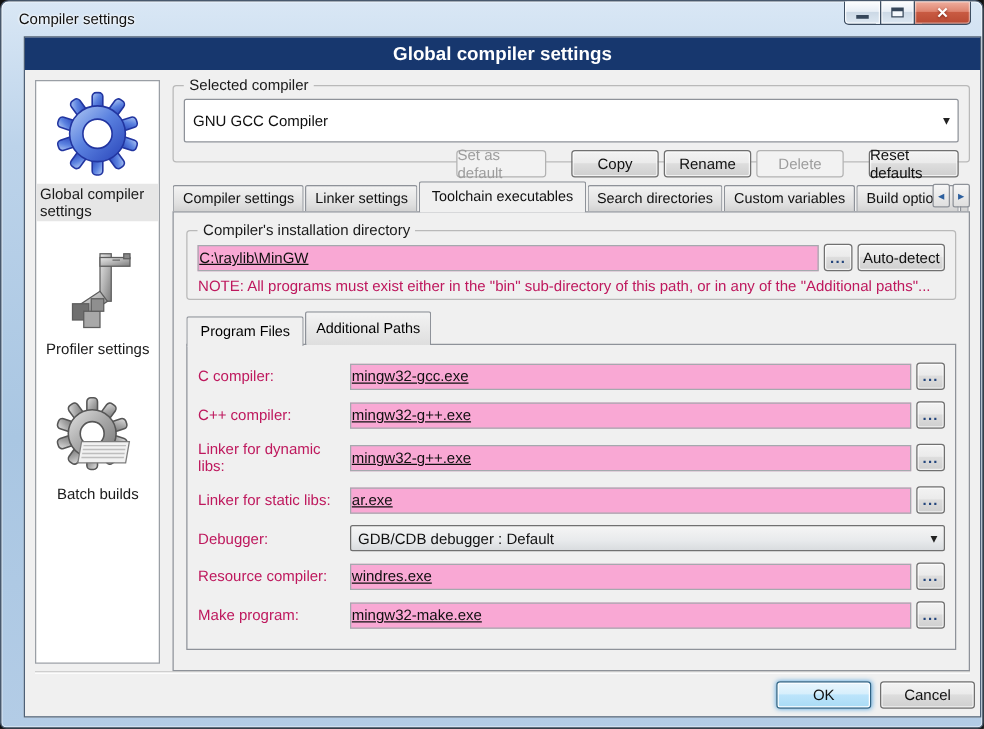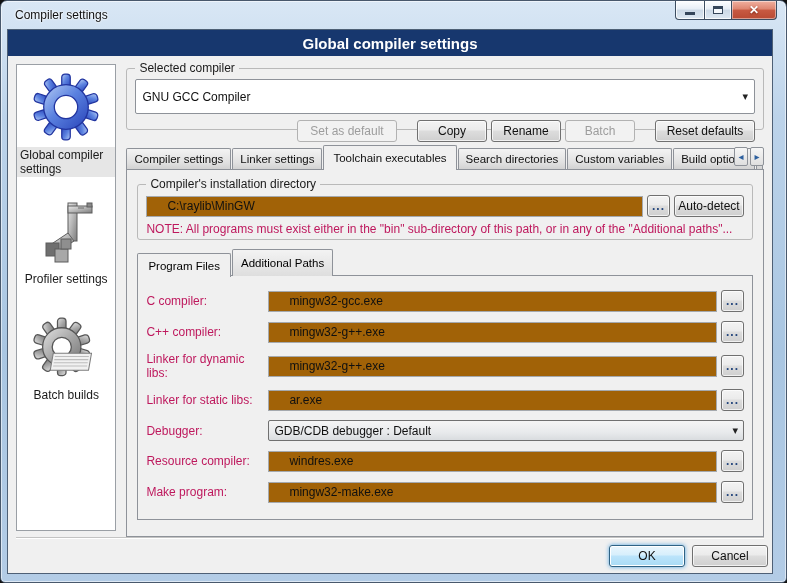--- a/index.html
+++ b/index.html
@@ -30,21 +30,21 @@
   .winbtn.close {
     width:46px; border-radius:0 0 4px 0;
     background:linear-gradient(180deg,#f0b0a0,#de8570 45%,#c85a42 50%,#b94a33);
     box-shadow:inset 0 0 0 1px rgba(255,255,255,.45);
   }
   .glyph-min { width:10px; height:3px; background:#35465a; margin-top:6px; }
   .glyph-max { width:10px; height:8px; border:1px solid #35465a; border-top:3px solid #35465a; background:#f4f8fc; }
   .glyph-close { color:#ffffff; font-size:12px; font-weight:bold; text-shadow:0 1px 2px #7e2415; line-height:1; }
   
   .client {
-    position:absolute; left:6px; top:28px; width:766px; height:545px;
+    position:absolute; left:18px; top:28px; width:766px; height:545px;
     background:#f0f0f0; border:1px solid #4e6076;
   }
   .header {
     height:26px; background:#17376e; color:#ffffff; font-size:15px; font-weight:bold;
     display:flex; align-items:center; justify-content:center;
   }
   .bodyrow { display:flex; height:481px; padding:0 8px; }
   
   .sidebar {
     width:150px; margin-top:8px; margin-bottom:6px; background:#ffffff;
@@ -71,21 +71,21 @@
   .combo .arrow { margin-left:auto; font-size:11px; color:#222; }
   .btnrow { display:flex; justify-content:flex-end; margin-top:6px; }
   .btn {
     height:22px; border:1px solid #707070; border-radius:3px;
     background:linear-gradient(180deg,#f3f3f3,#ebebeb 45%,#dddddd 50%,#cfcfcf);
     box-shadow:inset 0 0 0 1px rgba(255,255,255,.7);
     display:flex; align-items:center; justify-content:center;
     font-size:12px; color:#111; cursor:default;
   }
   .btn.disabled { color:#9d9d9d; border-color:#b2b2b2; background:#f2f2f2; box-shadow:none; }
-  .w88 { width:100px; } .w70 { width:70px; margin-left:4px; }
+  .w88 { width:72px; } .w70 { width:70px; margin-left:4px; }
   .gapL { margin-left:20px; }
   
   .tabstrip { position:relative; display:flex; align-items:flex-end; margin-top:14px; height:25px; }
   .tab {
     height:21px; padding:0 7px; margin-right:1px;
     border:1px solid #8e9299; border-bottom:none; border-radius:2px 2px 0 0;
     background:linear-gradient(180deg,#f3f3f3,#e0e0e0 70%,#d2d2d2);
     font-size:11.5px; color:#101010; display:flex; align-items:center;
     white-space:nowrap; cursor:default;
   }
@@ -99,22 +99,22 @@
     width:14px; height:19px; border:1px solid #8e9299; margin-left:2px; border-radius:2px;
     background:linear-gradient(180deg,#f6f6f6,#dfdfdf);
     display:flex; align-items:center; justify-content:center;
     font-size:10px; color:#2c5f9e;
   }
   
   .tabpage { flex:1; border:1px solid #8e9299; background:#f0f0f0; padding:14px 10px 0 10px; }
   .group2 { height:56px; padding:10px 8px 0 8px; }
   .dirrow { display:flex; align-items:center; }
   .input {
-    height:21px; border:1px solid #a5a9ae; background:#a16207; font-size:12px;
-    color:#101010; padding:0 20px; font-family:"Liberation Sans", sans-serif; flex:1; min-width:0;
+    height:21px; border:1px solid #a5a9ae; background:#f9a8d4; font-size:12px;
+    color:#101010; padding:0 0; font-family:"Liberation Sans", sans-serif; flex:1; min-width:0;text-decoration:underline;
   }
   .browse { width:23px; margin-left:4px; font-weight:bold; color:#23457c; letter-spacing:1px; }
   .autodetect { width:70px; margin-left:4px; }
   .note { margin-top:5px; font-size:12px; color:#be185d; white-space:nowrap; overflow:hidden; }
   
   .subtabs { display:flex; align-items:flex-end; margin-top:12px; height:24px; position:relative; z-index:2; }
   .subtab {
     height:20px; padding:13px 8px; margin-right:1px;
     border:1px solid #8e9299; border-bottom:none; border-radius:2px 2px 0 0;
     background:linear-gradient(180deg,#f3f3f3,#dedede);
@@ -264,21 +264,21 @@
         <div class="group group1">
           <span class="legend">Selected compiler</span>
           <div class="combo">
             <span>GNU GCC Compiler</span>
             <span class="arrow">▾</span>
           </div>
           <div class="btnrow">
             <div class="btn w88 disabled">Set as default</div>
             <div class="btn w70 gapL">Copy</div>
             <div class="btn w70">Rename</div>
-            <div class="btn w70 disabled">Batch</div>
+            <div class="btn w70 disabled">Delete</div>
             <div class="btn w88 gapL">Reset defaults</div>
           </div>
         </div>
 
         <div class="tabstrip">
           <div class="tab">Compiler settings</div>
           <div class="tab">Linker settings</div>
           <div class="tab selected">Toolchain executables</div>
           <div class="tab">Search directories</div>
           <div class="tab">Custom variables</div>

